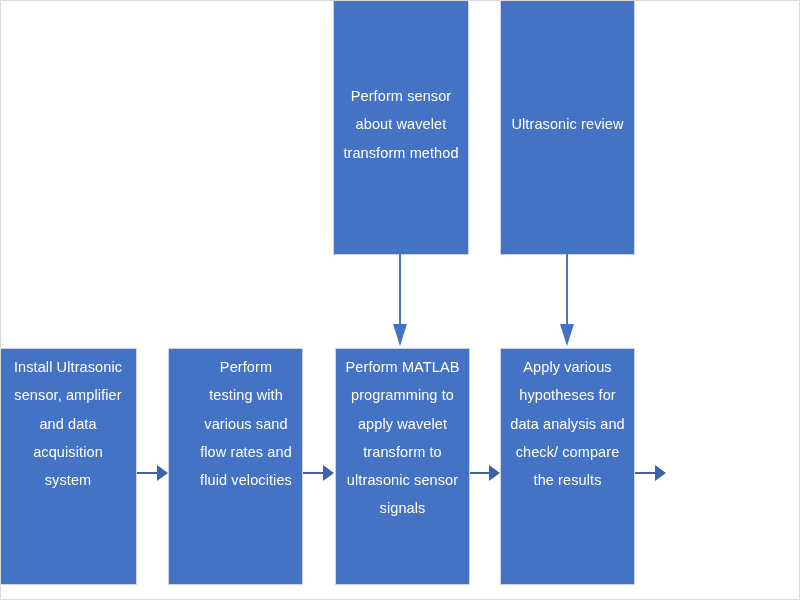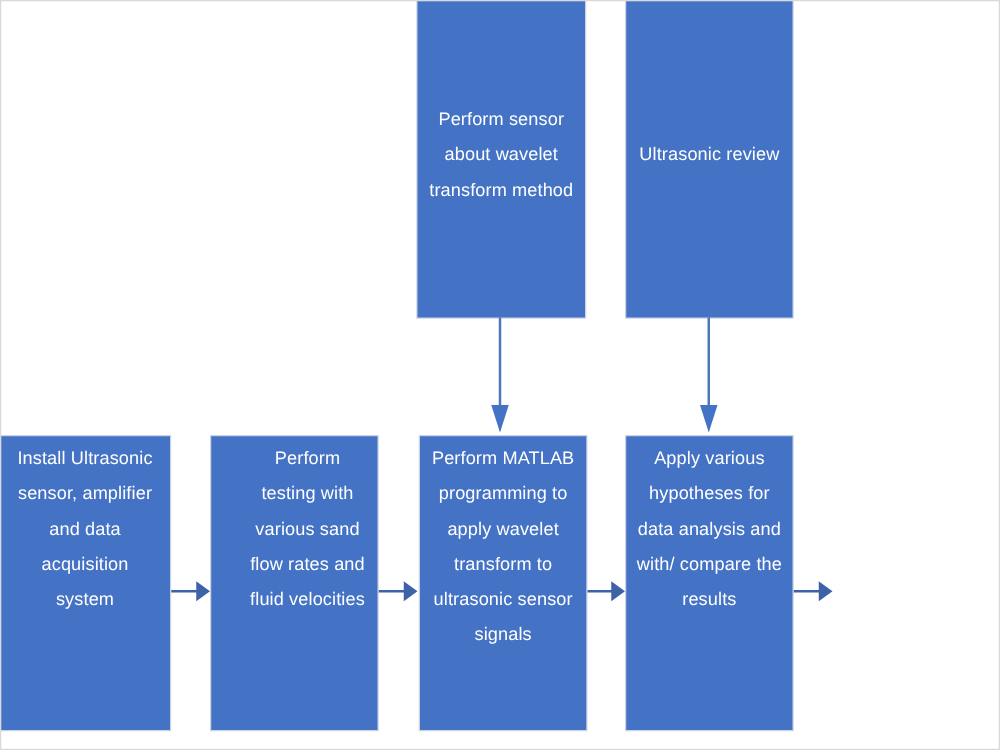--- a/index.html
+++ b/index.html
@@ -97,21 +97,21 @@
 
   <div class="node" id="n-bot-1" style="left: 168px; top: 348px; width: 133px; height: 235px; padding-left: 29px;">
     <span class="label">Perform testing with various sand flow rates and fluid velocities</span>
   </div>
 
   <div class="node" id="n-bot-2" style="left: 335px; top: 348px; width: 133px; height: 235px;">
     <span class="label">Perform MATLAB programming to apply wavelet transform to ultrasonic sensor signals</span>
   </div>
 
   <div class="node" id="n-bot-3" style="left: 500px; top: 348px; width: 133px; height: 235px;">
-    <span class="label">Apply various hypotheses for data analysis and with/ compare the results</span>
+    <span class="label">Apply various hypotheses for data analysis and check/ compare the results</span>
   </div>
 
 
   <div class="conn" id="h-0" style="left: 136px; top: 464px; width: 31px; height: 16px;">
     <div class="h-line" style="left: 0px; top: 7px; width: 21px;"></div>
       <div class="h-head" style="left: 20px; top: 0px;"></div>
   </div>
   <div class="conn" id="h-1" style="left: 302px; top: 464px; width: 31px; height: 16px;">
     <div class="h-line" style="left: 0px; top: 7px; width: 21px;"></div>
       <div class="h-head" style="left: 20px; top: 0px;"></div>

